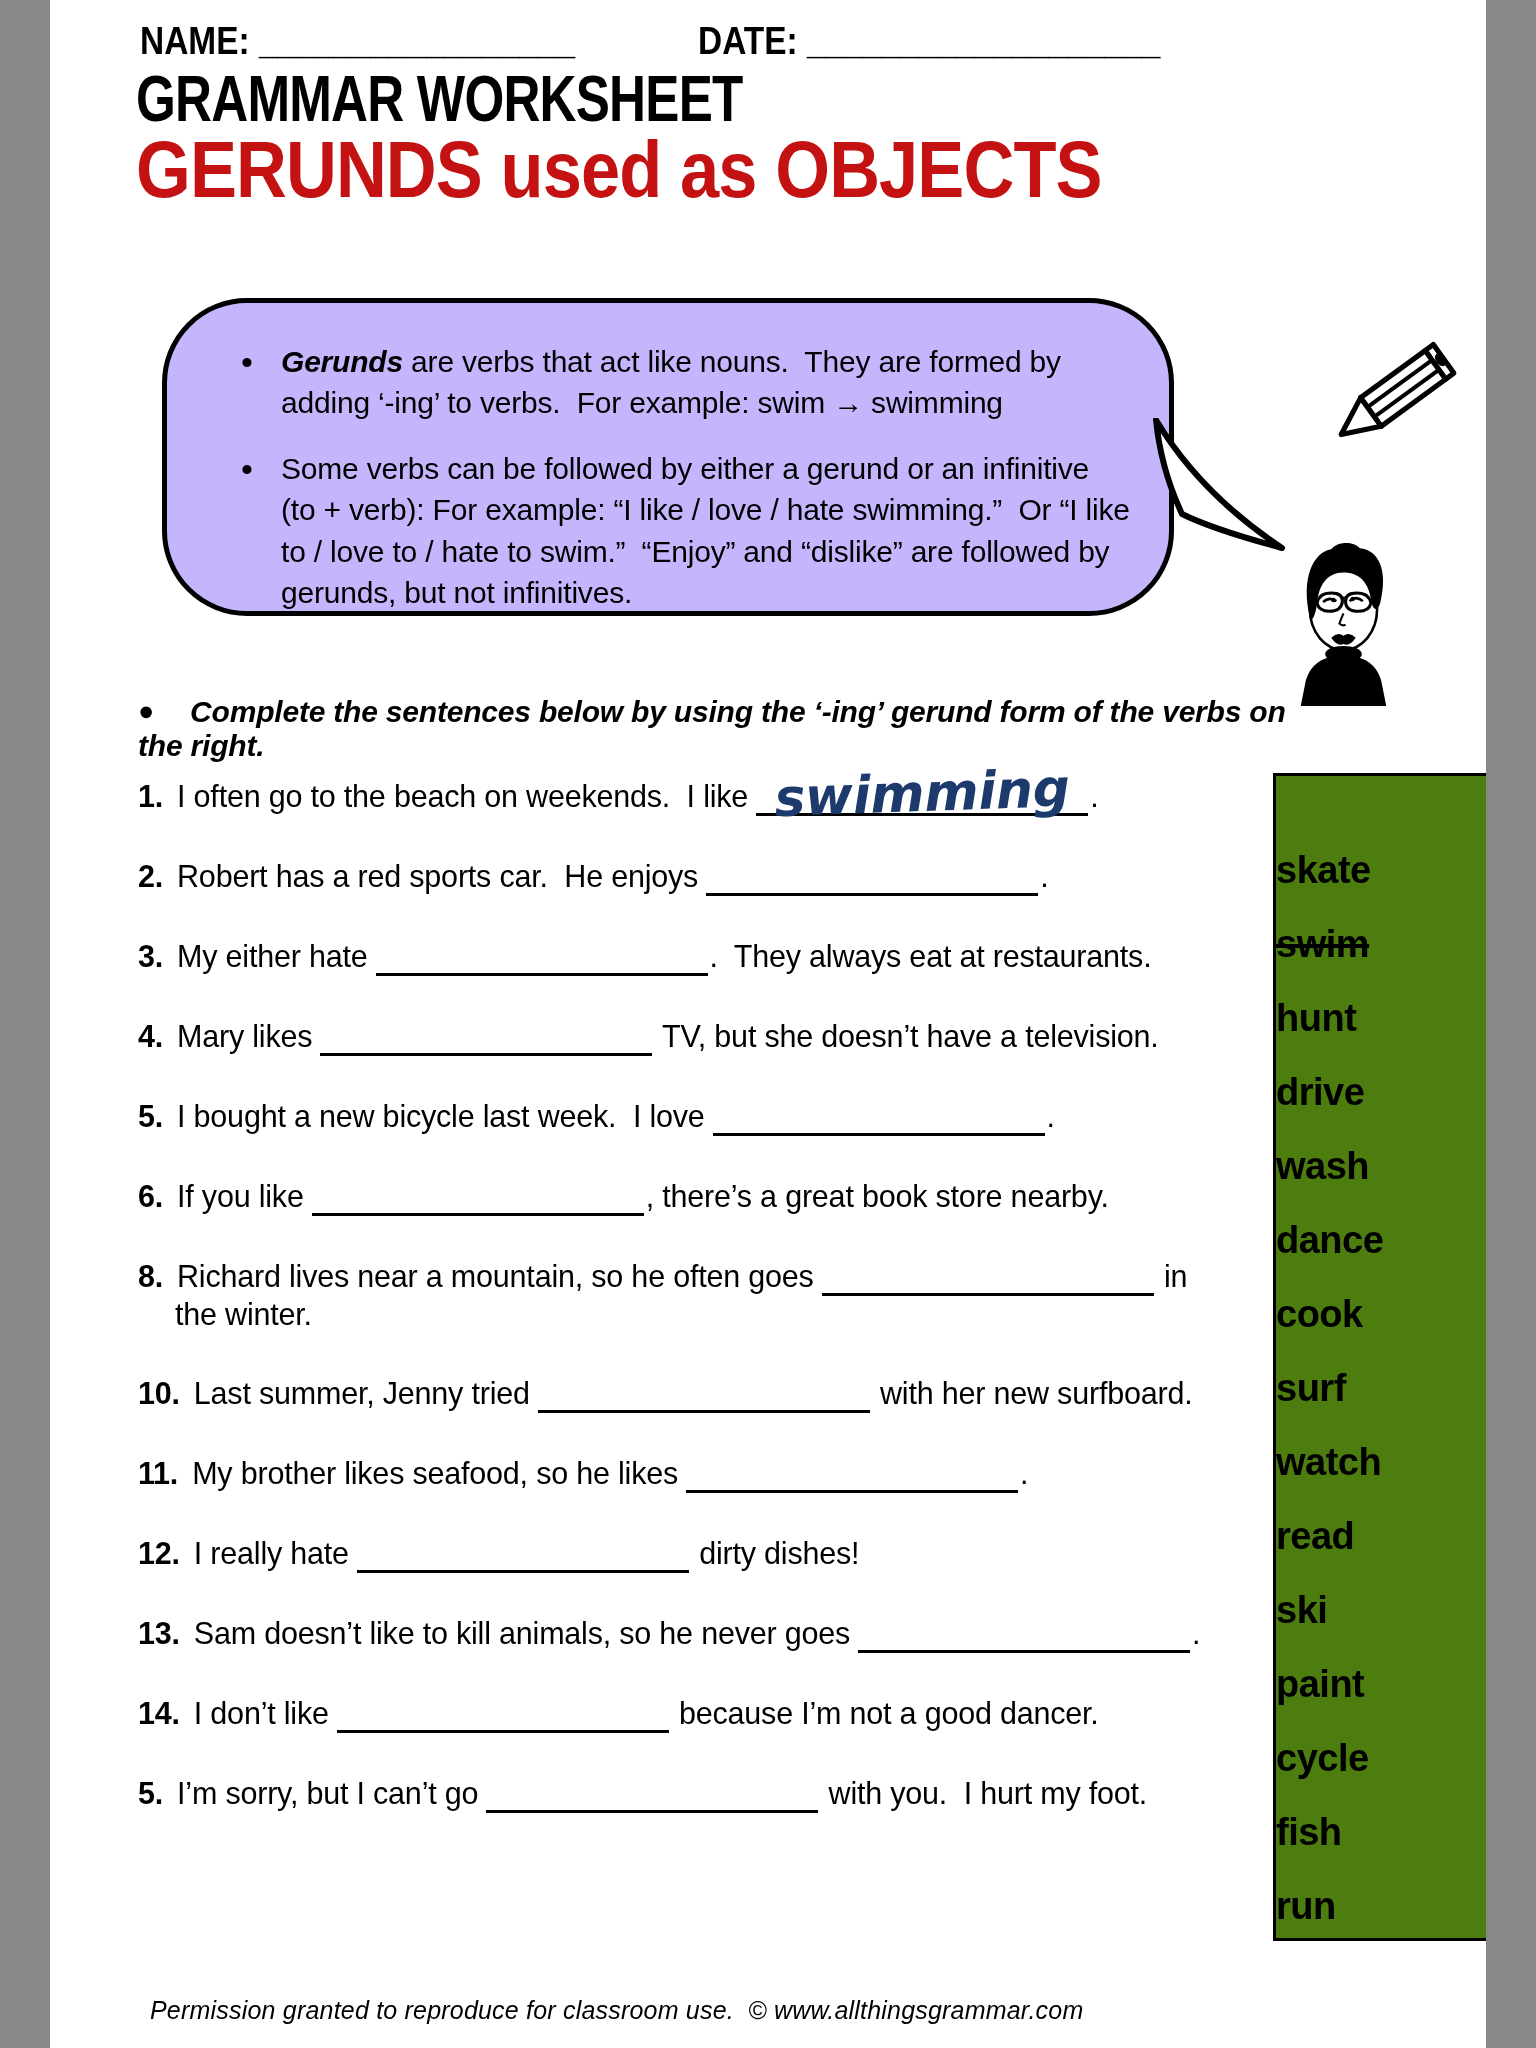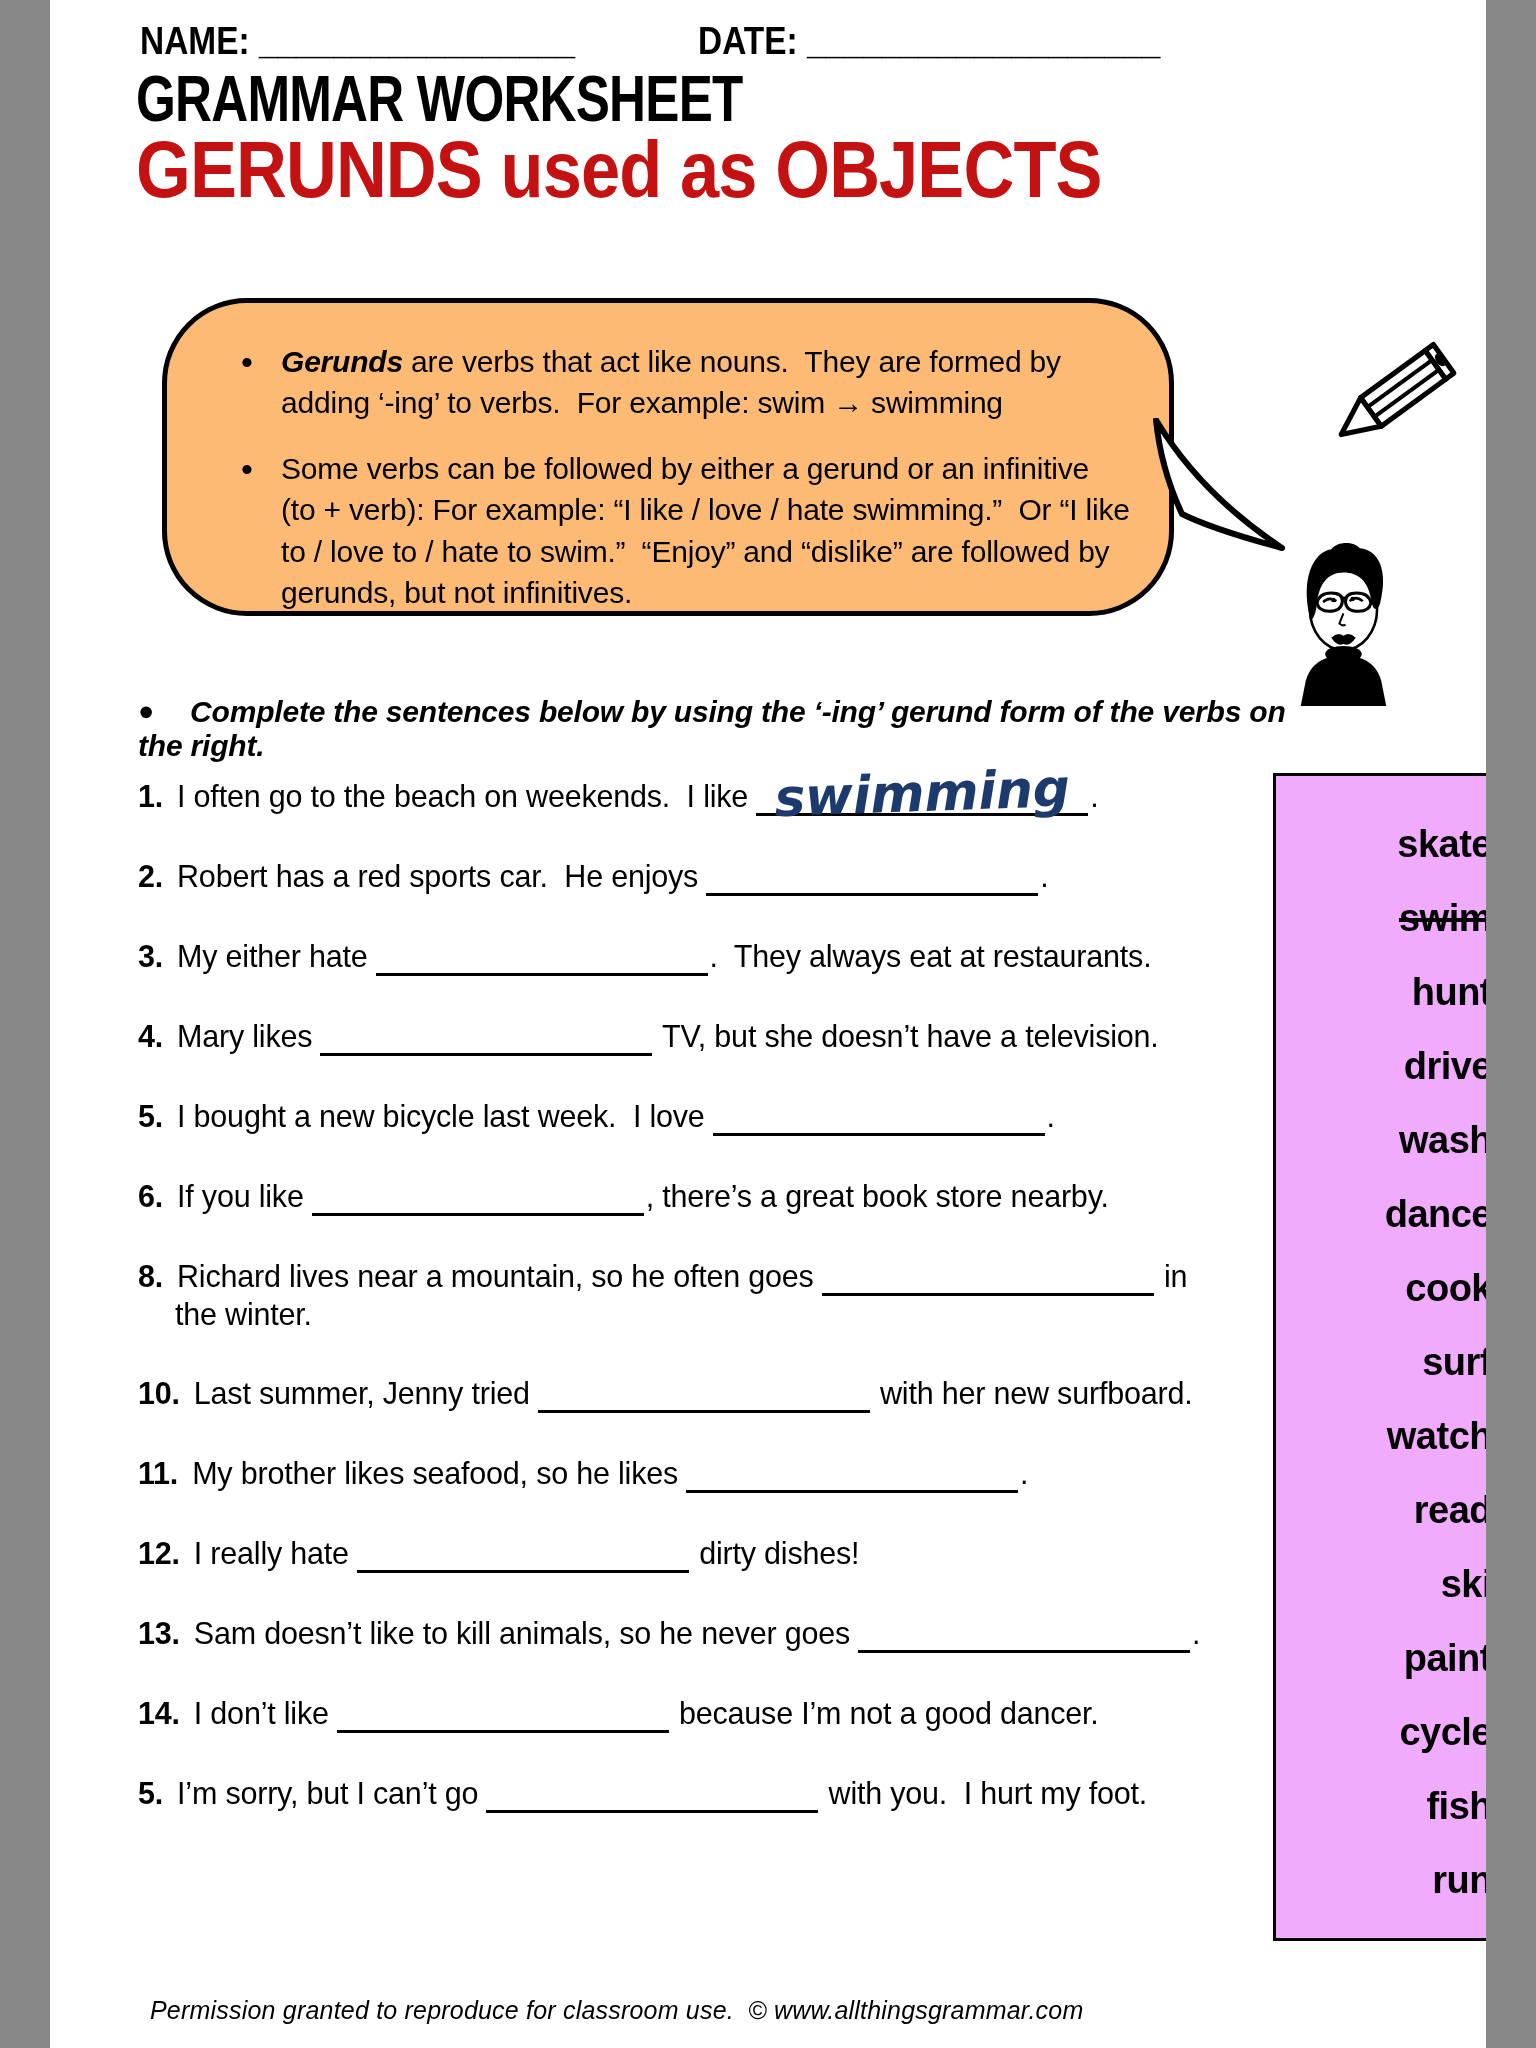--- a/index.html
+++ b/index.html
@@ -15,21 +15,21 @@
   .hdr-date { left:648px; }
   .hdr .uline { letter-spacing:0; }
   
   .kicker { position:absolute; left:86px; top:62px; font-size:64px; font-weight:bold;
             white-space:nowrap; transform:scaleX(.80); transform-origin:0 0; letter-spacing:-1px; }
   .main-title { position:absolute; left:86px; top:124px; font-size:80px; font-weight:bold;
             white-space:nowrap; transform:scaleX(.88); transform-origin:0 0; letter-spacing:-1px; }
   
   .bubble { position:absolute; left:112px; top:298px; width:1012px; height:318px;
             border:5px solid #000; border-radius:85px; box-sizing:border-box;
-            padding:38px 38px 0 58px; background:#fdba74; }
+            padding:38px 38px 0 58px; background:#c4b5fd; }
   .bubble ul { list-style:none; margin:0; padding:0; }
   .bubble li { position:relative; padding-left:56px; font-size:30px; line-height:1.38;
                margin-bottom:24px; letter-spacing:-0.2px; }
   .bubble li::before { content:"\2022"; position:absolute; left:16px; top:-2px; font-size:34px; }
   .bubble b.lead { font-style:italic; }
   .bubble b.lead:empty { display:none; }
   .tail { position:absolute; left:1098px; top:418px; width:150px; height:150px; }
   .pencil { position:absolute; left:1283px; top:336px; width:128px; height:108px; }
   .teacher { position:absolute; left:1230px; top:538px; width:128px; height:168px; }
   
@@ -43,23 +43,23 @@
   .blank { display:inline-block; width:332px; height:34px; vertical-align:-9px;
            border-bottom:3px solid #000; position:relative; margin-left:8px; margin-right:2px; }
   .answer { position:absolute; left:50%; bottom:-6px; transform:translateX(-50%) rotate(-2deg);
             font-family:"DejaVu Sans", sans-serif; font-style:italic; font-weight:bold;
             font-size:52px; line-height:1; white-space:nowrap; }
   .answer:empty { display:none; }
   .q-line2 { padding-left:37px; }
   .q-line2:empty { display:none; }
   
   .bank { position:absolute; left:1223px; top:773px; width:222px; height:1168px;
-          border:3px solid #000; box-sizing:border-box; background:#f0abfc;
-          display:flex; flex-direction:column; align-items:flex-end;
-          padding-top:50px; gap:37px; }
+          border:3px solid #000; box-sizing:border-box; background:#4d7c0f;
+          display:flex; flex-direction:column; align-items:flex-start;
+          padding-top:76px; gap:37px; }
   .bank .word { font-size:38px; font-weight:bold; line-height:37px; letter-spacing:-0.5px; }
   .bank .word.struck { text-decoration:line-through; text-decoration-thickness:4px; }
   
   .footer { position:absolute; left:100px; top:1996px; font-size:25px; font-style:italic; letter-spacing:0.2px; }
 </style>
 </head>
 <body>
 
 <div class="page">
 

